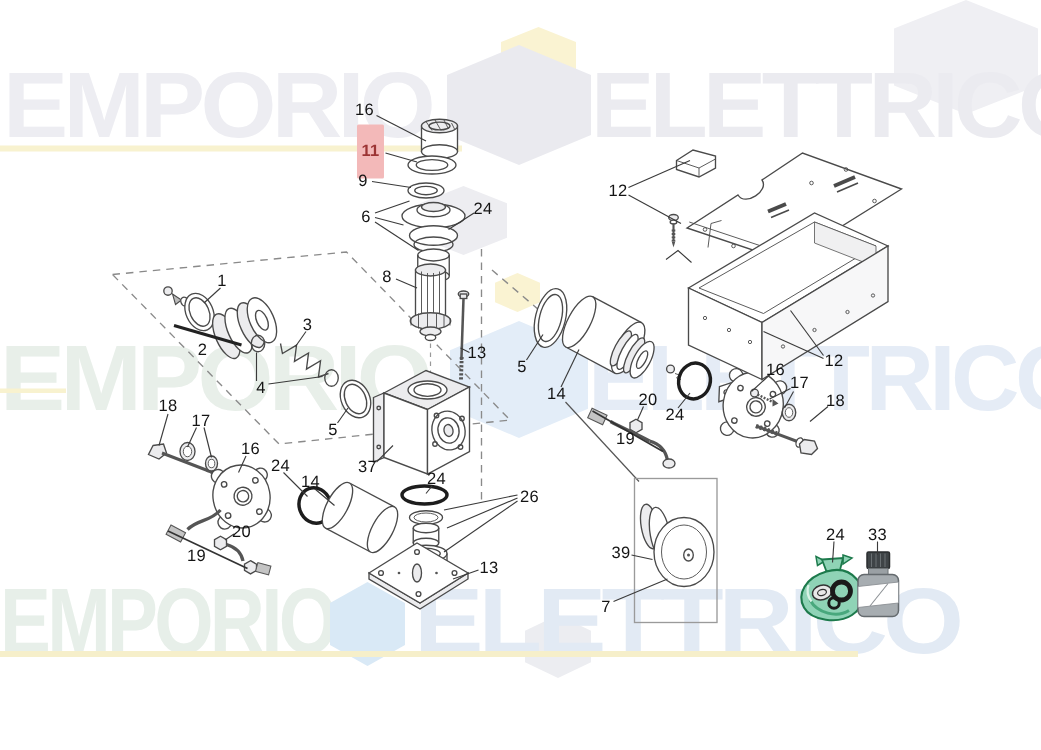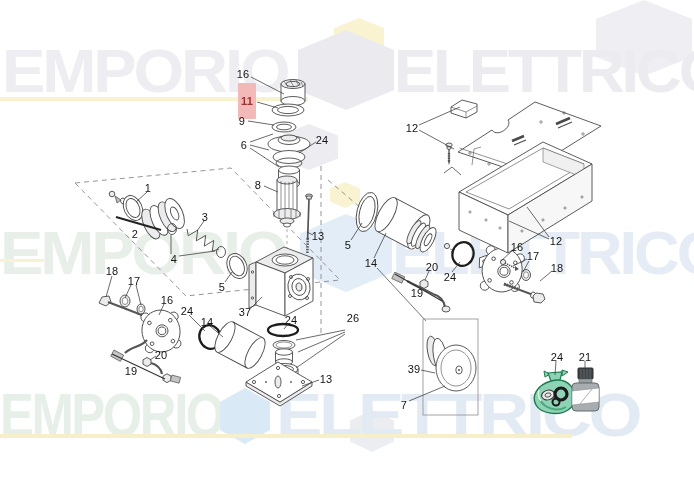--- a/index.html
+++ b/index.html
@@ -442,35 +442,35 @@
       <div class="part-label" style="left: 318px; top: 236px;">13</div>
       <div class="part-label" style="left: 148px; top: 188px;">1</div>
       <div class="part-label" style="left: 135px; top: 234px;">2</div>
       <div class="part-label" style="left: 205px; top: 217px;">3</div>
       <div class="part-label" style="left: 174px; top: 259px;">4</div>
       <div class="part-label" style="left: 222px; top: 287px;">5</div>
       <div class="part-label" style="left: 348px; top: 245px;">5</div>
       <div class="part-label" style="left: 371px; top: 263px;">14</div>
       <div class="part-label" style="left: 245px; top: 312px;">37</div>
       <div class="part-label" style="left: 291px; top: 320px;">24</div>
-      <div class="part-label" style="left: 353px; top: 318px;">26</div>
+      <div class="part-label" style="left: 353px; top: 332px;">26</div>
       <div class="part-label" style="left: 326px; top: 379px;">13</div>
       <div class="part-label" style="left: 112px; top: 271px;">18</div>
       <div class="part-label" style="left: 134px; top: 281px;">17</div>
       <div class="part-label" style="left: 167px; top: 300px;">16</div>
       <div class="part-label" style="left: 187px; top: 311px;">24</div>
       <div class="part-label" style="left: 207px; top: 322px;">14</div>
       <div class="part-label" style="left: 161px; top: 355px;">20</div>
       <div class="part-label" style="left: 131px; top: 371px;">19</div>
       <div class="part-label" style="left: 432px; top: 267px;">20</div>
       <div class="part-label" style="left: 417px; top: 293px;">19</div>
       <div class="part-label" style="left: 450px; top: 277px;">24</div>
       <div class="part-label" style="left: 517px; top: 247px;">16</div>
       <div class="part-label" style="left: 533px; top: 256px;">17</div>
       <div class="part-label" style="left: 557px; top: 268px;">18</div>
       <div class="part-label" style="left: 412px; top: 128px;">12</div>
       <div class="part-label" style="left: 556px; top: 241px;">12</div>
       <div class="part-label" style="left: 414px; top: 369px;">39</div>
       <div class="part-label" style="left: 404px; top: 405px;">7</div>
       <div class="part-label" style="left: 557px; top: 357px;">24</div>
-      <div class="part-label" style="left: 585px; top: 357px;">21</div>
+      <div class="part-label" style="left: 585px; top: 357px;">33</div>
     </div>
 </div>
 
 </body></html>

